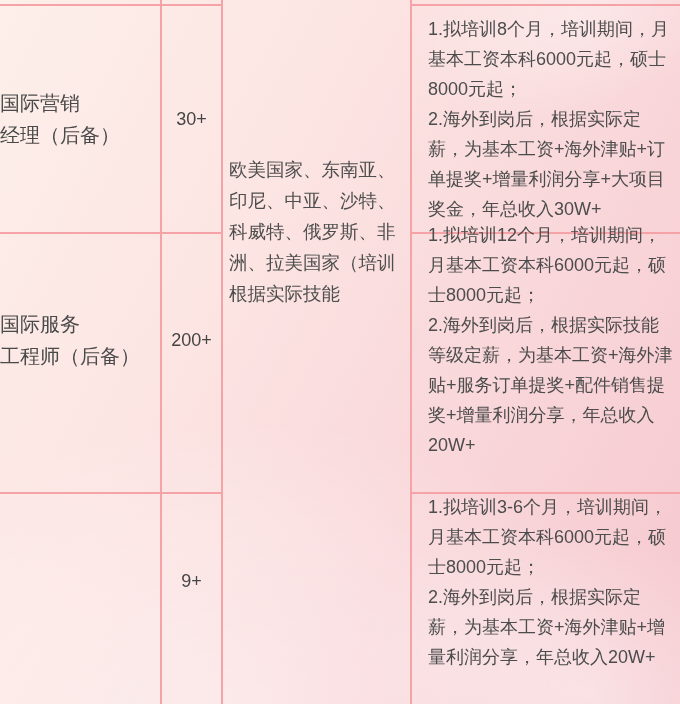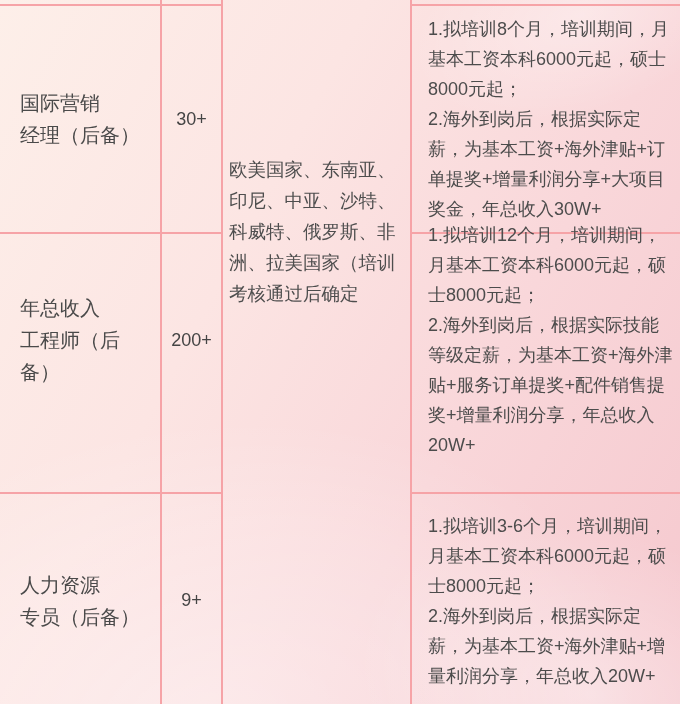--- a/index.html
+++ b/index.html
@@ -38,23 +38,23 @@
   .hline{position:absolute;height:2px;background:#f6a3a7;}
   .hline-left{left:0;width:223px;}
   .hline-right{left:410px;width:270px;}
   .hline-top{top:4px;}
   .hline-mid1{top:232px;}
   .hline-mid2{top:492px;}
   
   .cell{position:absolute;box-sizing:border-box;}
   .row1{top:6px;height:226px;}
   .row2{top:234px;height:212px;}
-  .row3{top:513px;height:175px;border-radius:28px;}
+  .row3{top:494px;height:175px;border-radius:28px;}
   .position-cell{
-    left:0;width:160px;padding-left:20px;padding-right:8px;
+    left:0;width:160px;padding-right:8px;
     display:flex;flex-direction:column;justify-content:center;
     font-size:20px;line-height:32px;color:#4a4a4a;
     white-space:pre-line;
   }
   .headcount-cell{
     left:162px;width:59px;
     display:flex;align-items:center;justify-content:center;
     font-size:18px;color:#454545;
   }
   .destination-cell{
@@ -95,43 +95,41 @@
 经理（后备）</div>
   <div class="cell headcount-cell row1">30+</div>
   <div class="cell compensation-cell row1">1.拟培训8个月，培训期间，月
 基本工资本科6000元起，硕士
 8000元起；
 2.海外到岗后，根据实际定
 薪，为基本工资+海外津贴+订
 单提奖+增量利润分享+大项目
 奖金，年总收入30W+</div>
 
-  <div class="cell position-cell row2">年总收入
+  <div class="cell position-cell row2">国际服务
 工程师（后备）</div>
   <div class="cell headcount-cell row2">200+</div>
   <div class="cell compensation-cell row2">1.拟培训12个月，培训期间，
 月基本工资本科6000元起，硕
 士8000元起；
 2.海外到岗后，根据实际技能
 等级定薪，为基本工资+海外津
 贴+服务订单提奖+配件销售提
 奖+增量利润分享，年总收入
 20W+</div>
 
-  <div class="cell position-cell row3">人力资源
-专员（后备）</div>
   <div class="cell headcount-cell row3">9+</div>
   <div class="cell compensation-cell row3">1.拟培训3-6个月，培训期间，
 月基本工资本科6000元起，硕
 士8000元起；
 2.海外到岗后，根据实际定
 薪，为基本工资+海外津贴+增
 量利润分享，年总收入20W+</div>
 
   <div class="cell destination-cell">
     <div class="destination-text">欧美国家、东南亚、
 印尼、中亚、沙特、
 科威特、俄罗斯、非
 洲、拉美国家（培训
-考核通过后确定</div>
+根据实际技能</div>
   </div>
 
 </div>
 
 </body></html>

